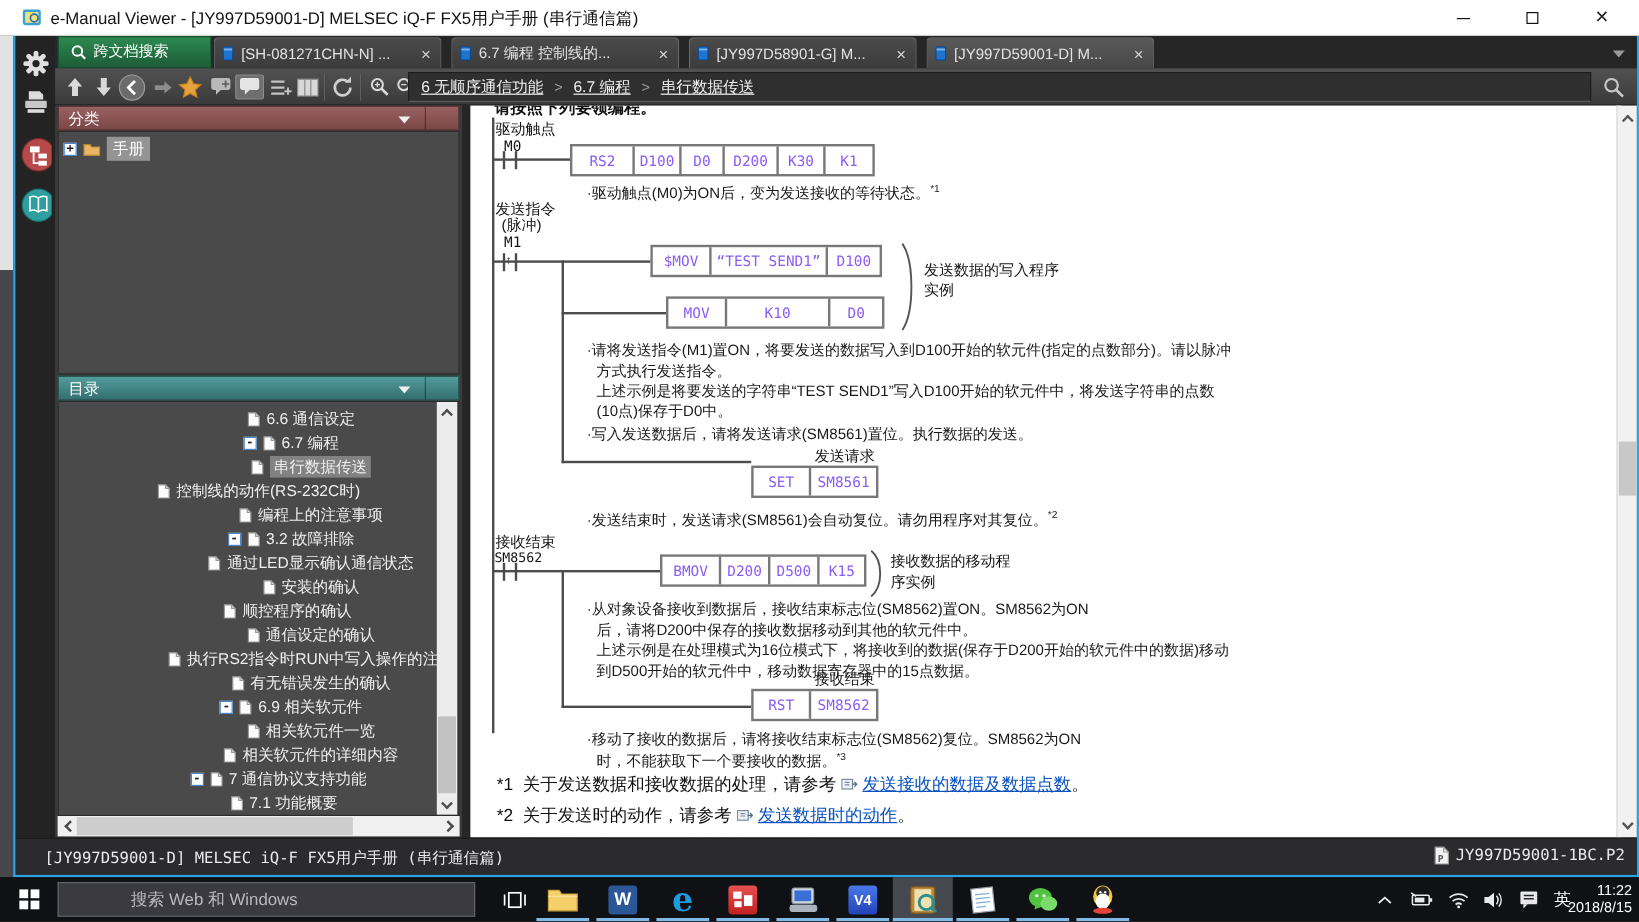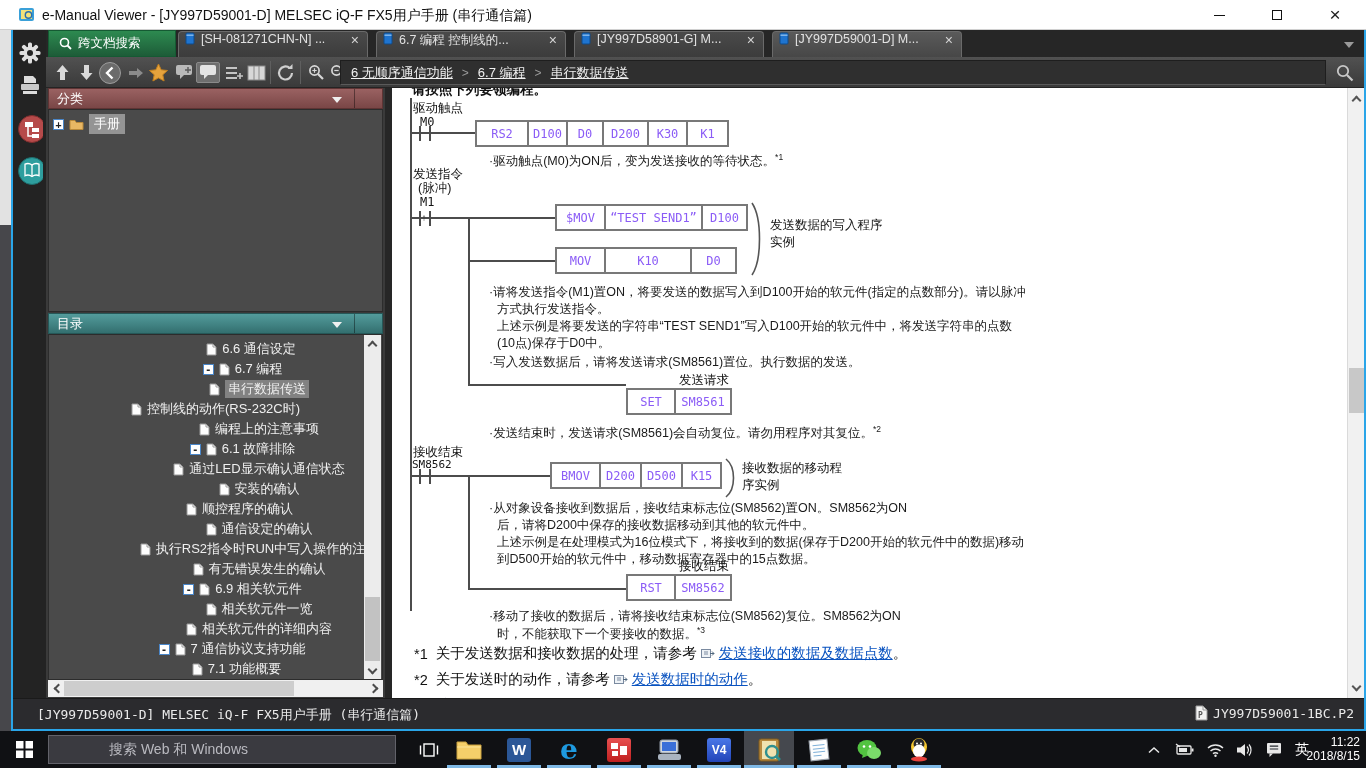--- a/index.html
+++ b/index.html
@@ -27,21 +27,21 @@
   .iconstrip { position:absolute; left:0; top:0; width:33px; height:668px; background:#232323; }
   .rail-ic { position:absolute; left:4px; width:26px; height:26px; display:flex; align-items:center; justify-content:center; }
 
   
   .tabbar { position:absolute; left:33px; top:0; right:0; height:27px; background:#262626; }
   .gsearch { position:absolute; left:2px; top:0; width:128px; height:27px;
     background:linear-gradient(#2d8a50,#1d5c38); border:1px solid #155a33;
     color:#fff; font-size:12.5px; display:flex; align-items:center; gap:6px; padding-left:10px; }
   .tab { position:absolute; top:1px; height:26px; width:190px; background:linear-gradient(#4a4a4a,#3c3c3c);
     border:1px solid #6a6a6a; border-bottom:none; border-radius:4px 4px 0 0;
-    display:flex; align-items:flex-start; gap:6px; padding:0 6px; color:#e2e2e2; font-size:12.5px; }
+    display:flex; align-items:center; gap:6px; padding:0 6px; color:#e2e2e2; font-size:12.5px; }
   .tab.active { background:linear-gradient(#5a5a5a,#474747); }
   .tab .tlab { flex:1; white-space:nowrap; overflow:hidden; }
   .tab .tx { color:#d5d5d5; font-size:14px; padding:0 2px; }
   .tab-caret { position:absolute; right:10px; top:12px; width:0; height:0;
     border-left:5px solid transparent; border-right:5px solid transparent; border-top:6px solid #9a9a9a; }
 
   
   .toolbar { position:absolute; left:33px; top:27px; right:0; height:31px;
     background:linear-gradient(#515151,#3a3a3a); border-bottom:1px solid #242424; }
   .tbic { position:absolute; top:5px; width:24px; height:21px; display:flex; align-items:center; justify-content:center; }
@@ -401,21 +401,21 @@
                 <path d="M7 1v3h3" fill="none" stroke="#9a9a9a"></path>
               </svg>
               <span>编程上的注意事项</span>
             </div>
           <div class="trow" style="top:104px;padding-left:54px">
               <span class="exp">-</span>
               <svg class="dicon" width="11" height="13">
                 <path d="M1 1h6l3 3v8H1z" fill="#fdfdfd" stroke="#9a9a9a"></path>
                 <path d="M7 1v3h3" fill="none" stroke="#9a9a9a"></path>
               </svg>
-              <span>6.1 故障排除</span>
+              <span>3.2 故障排除</span>
             </div>
           <div class="trow" style="top:124px;padding-left:87px">
               <svg class="dicon" width="11" height="13">
                 <path d="M1 1h6l3 3v8H1z" fill="#fdfdfd" stroke="#9a9a9a"></path>
                 <path d="M7 1v3h3" fill="none" stroke="#9a9a9a"></path>
               </svg>
               <span>通过LED显示确认通信状态</span>
             </div>
           <div class="trow" style="top:144px;padding-left:87px">
               <svg class="dicon" width="11" height="13">
@@ -537,21 +537,21 @@
         <div class="note" style="left:97px;top:64px"><span>·驱动触点(M0)为ON后，变为发送接收的等待状态。</span><sup>*1</sup></div>
 
         <div class="lbl" style="left:21px;top:78px">发送指令</div>
         <div class="lbl" style="left:26px;top:92px">(脉冲)</div>
         <div class="dev" style="left:28px;top:107px">M1</div>
         <div class="hl" style="left:18px;top:129px;width:145px"></div>
         <div class="cbar" style="left:27px;top:123px"></div>
         <div class="cbar" style="left:37px;top:123px"></div>
         <div class="parrow" style="left:29.5px;top:124px">↑</div>
         <div class="vl" style="left:76px;top:129px;height:169px"></div>
-        <div class="brow" style="left:163px;top:116px">
+        <div class="brow" style="left:150px;top:116px">
           <span class="c" style="width:47px">$MOV</span>
           <span class="c" style="width:97px">“TEST SEND1”</span>
           <span class="c" style="width:45px">D100</span>
         </div>
         <div class="hl" style="left:76px;top:172px;width:87px"></div>
         <div class="brow" style="left:163px;top:159px">
           <span class="c" style="width:47px">MOV</span>
           <span class="c" style="width:86px">K10</span>
           <span class="c" style="width:45px">D0</span>
         </div>

